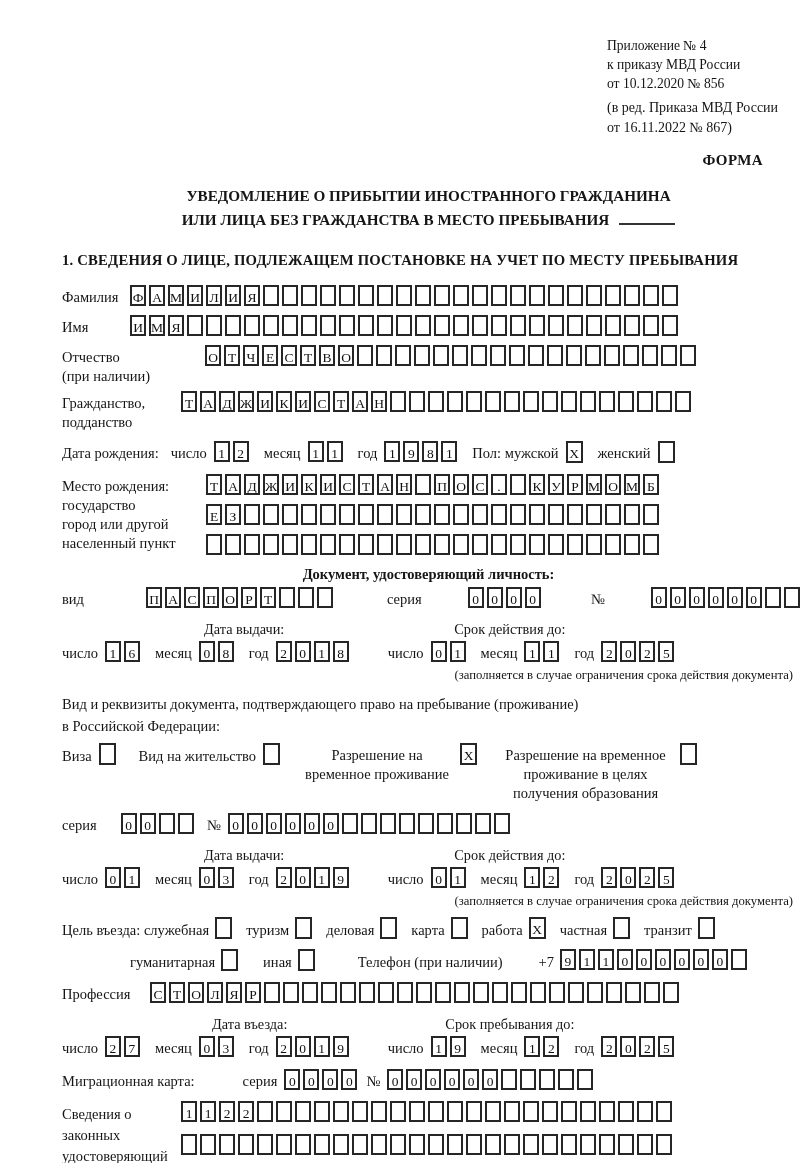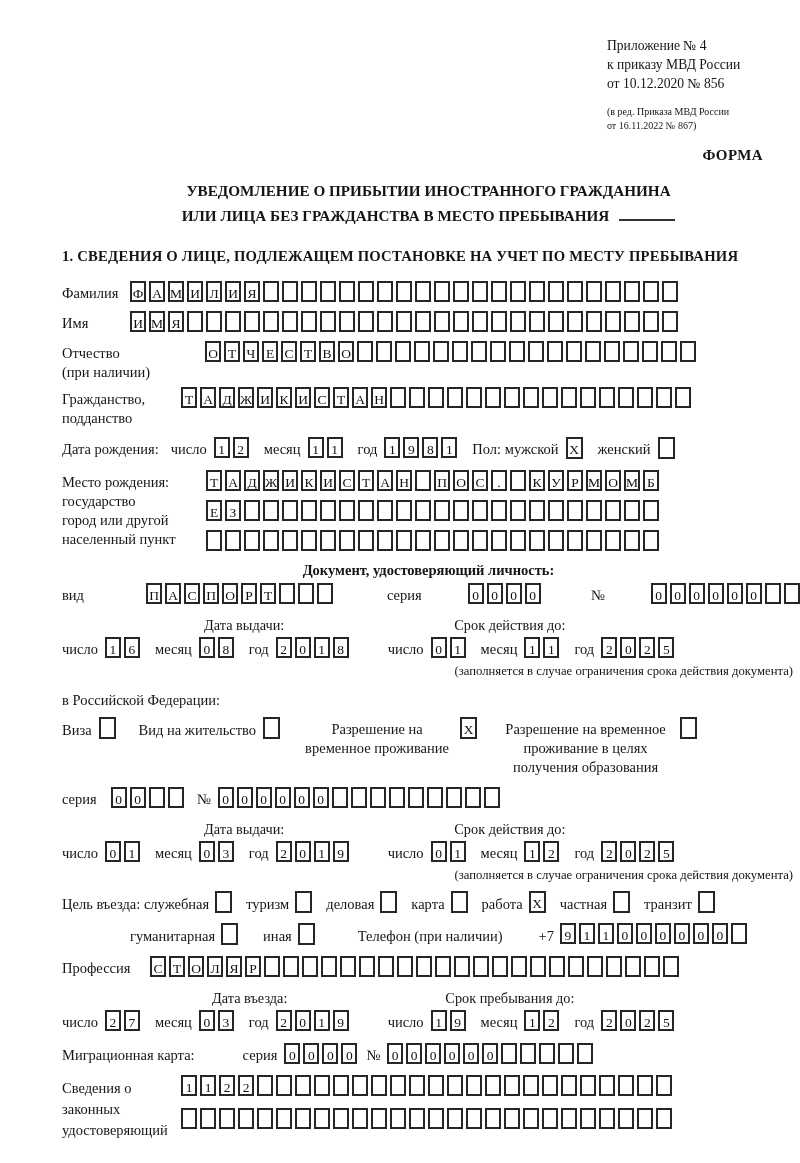--- a/index.html
+++ b/index.html
@@ -5,21 +5,21 @@
   * { box-sizing: border-box; }
   html,body { margin:0; padding:0; background:#fff; }
   body {
     width:800px; height:1163px; overflow:hidden;
     font-family:"Liberation Serif","DejaVu Serif",serif;
     color:#151515; font-size:14.5px;
   }
   .page { width:800px; height:834px; padding:36px 5px 18px 62px; }
 
   .refblock { margin-left:auto; width:188px; line-height:1.4; font-size:13.6px; }
-  .refblock .amend { font-size:10px; margin-top:12px; line-height:1.42; }
+  .refblock .amend { font-size:14px; margin-top:5px; line-height:1.42; }
   .forma { font-weight:bold; text-align:right; margin:14px 32px 0 0; font-size:15px; letter-spacing:.4px;font-family:Liberation Serif, serif; }
 
   .title { text-align:center; font-weight:bold; font-size:15.2px; margin-top:15px; line-height:1.6; }
   .blank-underline { display:inline-block; width:56px; border-bottom:2px solid #333; margin-left:10px; vertical-align:baseline; }
 
   .sec-heading { font-weight:bold; font-size:14.7px; margin-top:20px; letter-spacing:.2px; }
 
   .row { display:flex; align-items:flex-start; margin-top:5px; line-height:25px; }
   .lbl { flex:none; }
   .ml  { line-height:19px; padding-top:3px; }
@@ -164,37 +164,38 @@
     <span class="minilbl gap2">число</span>
     <span class="cells"><span class="cell">0</span><span class="cell">1</span></span>
     <span class="minilbl">месяц</span>
     <span class="cells"><span class="cell">1</span><span class="cell">1</span></span>
     <span class="minilbl">год</span>
     <span class="cells"><span class="cell">2</span><span class="cell">0</span><span class="cell">2</span><span class="cell">5</span></span>
   </div>
   <div class="note">(заполняется в случае ограничения срока действия документа)</div>
 
   <div class="para">
+    <div>Вид и реквизиты документа, подтверждающего право на пребывание (проживание)</div>
     <div>в Российской Федерации:</div>
   </div>
 
   <div class="visarow">
     <span class="vlbl">Виза</span>
     <span class="cells cb"><span class="cell"></span></span>
     <span class="vlbl vgap">Вид на жительство</span>
     <span class="cells cb"><span class="cell"></span></span>
     <span class="vctr w150">Разрешение на временное проживание</span>
     <span class="cells cb"><span class="cell">X</span></span>
     <span class="vctr w175">Разрешение на временное проживание в целях получения образования</span>
     <span class="cells cb"><span class="cell"></span></span>
   </div>
 
   <div class="row" style="margin-top:10px;">
     <span class="lbl">серия</span>
-    <span class="cells" style="margin-left:14px;text-decoration:underline;"><span class="cell">0</span><span class="cell">0</span><span class="cell"></span><span class="cell"></span></span>
+    <span class="cells" style="margin-left:24px;text-decoration:underline;"><span class="cell">0</span><span class="cell">0</span><span class="cell"></span><span class="cell"></span></span>
     <span class="minilbl" style="margin-left:10px;">№</span>
     <span class="cells"><span class="cell">0</span><span class="cell">0</span><span class="cell">0</span><span class="cell">0</span><span class="cell">0</span><span class="cell">0</span><span class="cell"></span><span class="cell"></span><span class="cell"></span><span class="cell"></span><span class="cell"></span><span class="cell"></span><span class="cell"></span><span class="cell"></span><span class="cell"></span></span>
   </div>
 
   <div class="dhead">
     <span class="dh-left">Дата выдачи:</span>
     <span class="dh-right">Срок действия до:</span>
   </div>
   <div class="daterow">
     <span class="minilbl">число</span>

